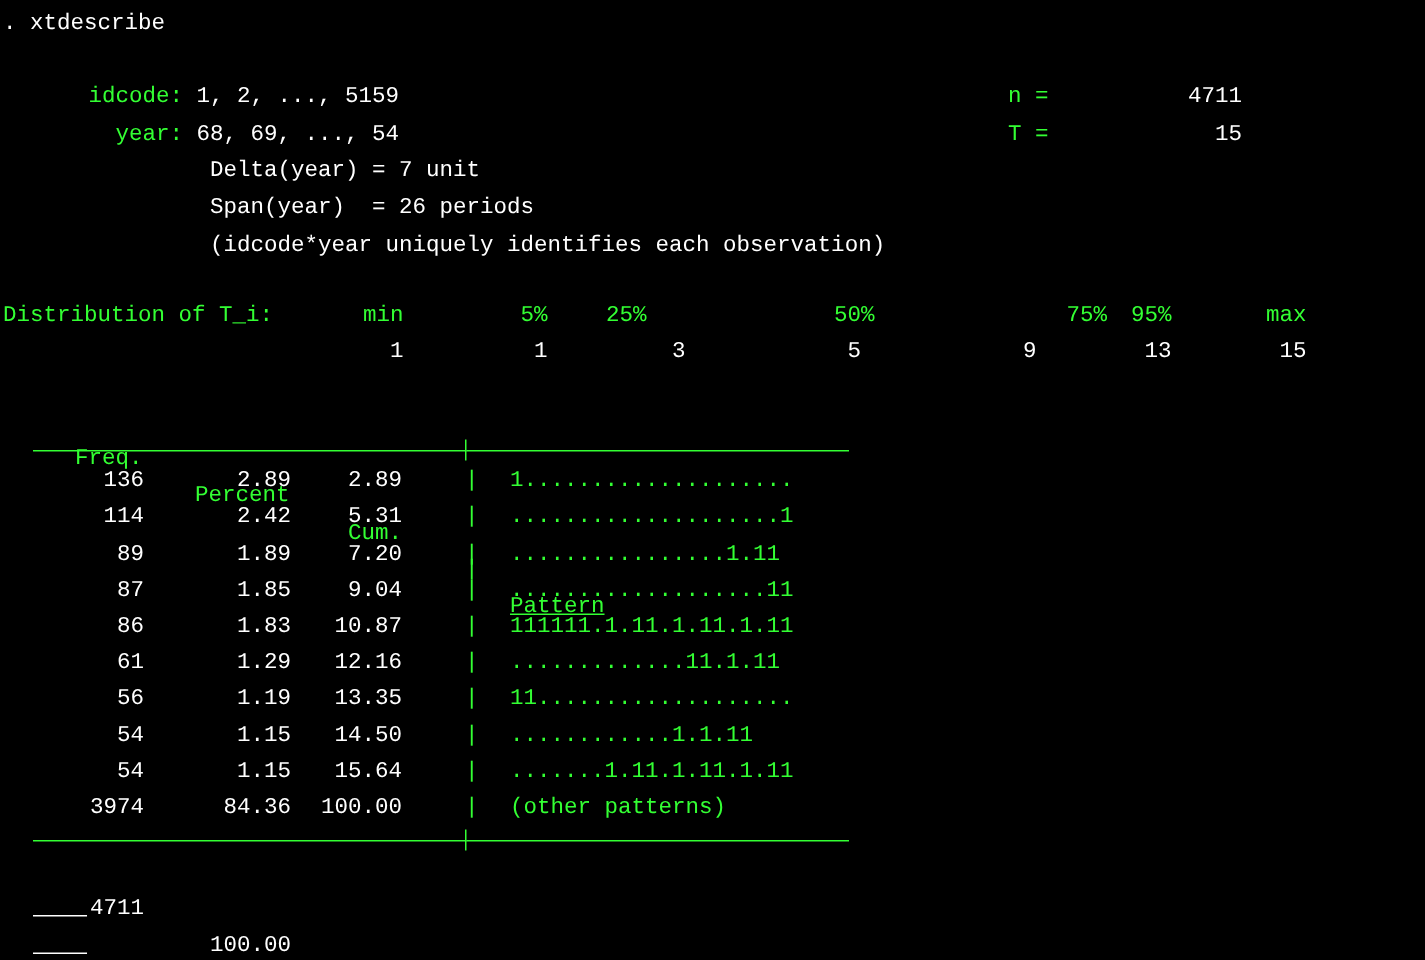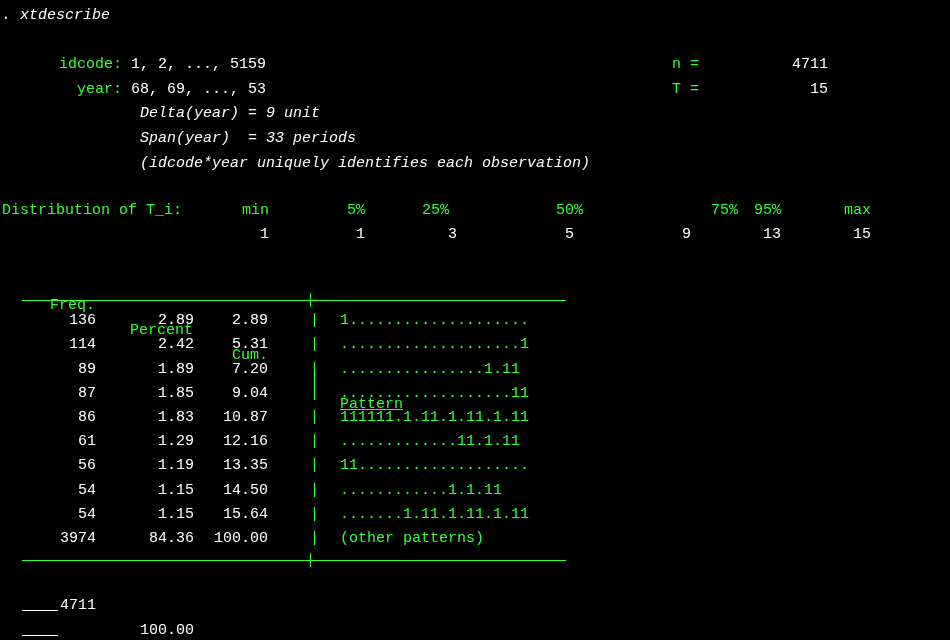--- a/index.html
+++ b/index.html
@@ -15,21 +15,20 @@
       padding: 4px 2px;
       color: #ffffff;
       width: 950px;
       height: 640px;
       overflow: hidden;
     }
     .white { color: #ffffff; }
     .green { color: #33ff33; }
     .row {
       white-space: pre;
-      font-style: italic;
     }
     .hdr-label {
       color: #33ff33;
       width: 120px;
       text-align: right;
       display: inline-block;
     }
     .rel { position: relative; }
     .table-section {
       margin-top: 22px;
@@ -85,38 +84,38 @@
 
 <div style="height:24px"></div>
 
 <div class="rel">
   <span class="hdr-label">idcode:</span><span>  </span><span class="white">1, 2, ..., 5159</span>
   <span class="green" style="position:absolute; left:670px;">n =</span>
   <span class="white" style="position:absolute; left:790px;">4711</span>
 </div>
 
 <div class="rel">
-  <span class="hdr-label">year:</span><span>  </span><span class="white">68, 69, ..., 53</span>
+  <span class="hdr-label">year:</span><span>  </span><span class="white">68, 69, ..., 54</span>
   <span class="green" style="position:absolute; left:670px;">T =</span>
   <span class="white" style="position:absolute; left:808px;">15</span>
 </div>
 
-<div class="row white"><span style="display:inline-block;width:120px"></span>  <span>Delta(year) = 9 unit</span></div>
+<div class="row white"><span style="display:inline-block;width:120px"></span>  <span>Delta(year) = 7 unit</span></div>
 
-<div class="row white"><span style="display:inline-block;width:120px"></span>  <span>Span(year)  = 33 periods</span></div>
+<div class="row white"><span style="display:inline-block;width:120px"></span>  <span>Span(year)  = 26 periods</span></div>
 
 <div class="row white"><span style="display:inline-block;width:120px"></span>  <span>(idcode*year uniquely identifies each observation)</span></div>
 
 <div style="height:22px"></div>
 
 <div class="rel">
   <span class="green">Distribution of T_i:</span>
   <span class="green" style="position:absolute; left:240px;">min</span>
   <span class="green" style="position:absolute; left:345px;">5%</span>
-  <span class="green" style="position:absolute; left:420px;">25%</span>
+  <span class="green" style="position:absolute; left:402px;">25%</span>
   <span class="green" style="position:absolute; left:554px;">50%</span>
   <span class="green" style="position:absolute; left:662px;margin-left:47px;">75%</span>
   <span class="green" style="position:absolute; left:752px;">95%</span>
   <span class="green" style="position:absolute; left:842px;">max</span>
 </div>
 
 <div class="rel" style="height:24px">
   <span class="white" style="position:absolute; left:258px;">1</span>
   <span class="white" style="position:absolute; left:354px;">1</span>
   <span class="white" style="position:absolute; left:446px;">3</span>

